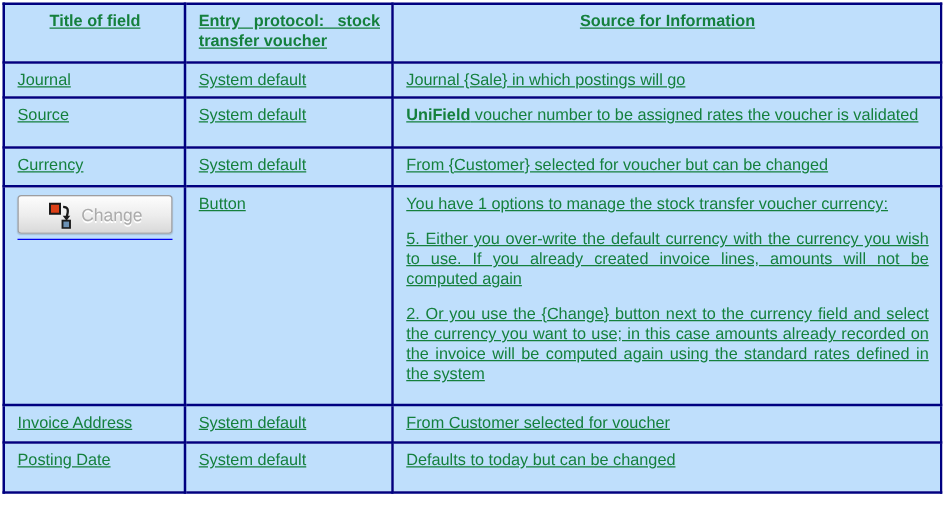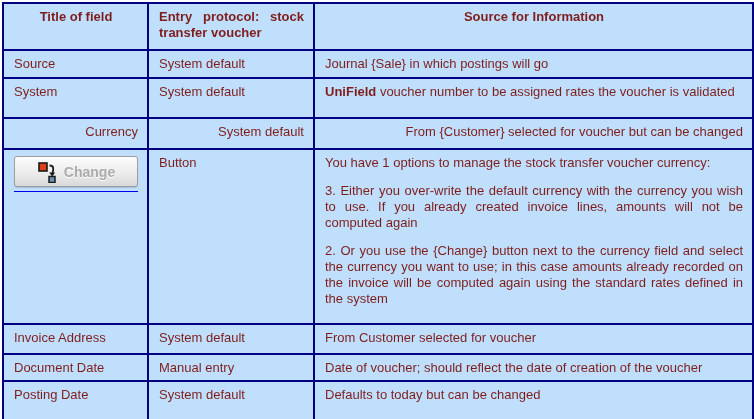--- a/index.html
+++ b/index.html
@@ -29,31 +29,32 @@
     font-size: 13px;
     line-height: 16px;
     color: #0000EE;
     overflow: hidden;
   }
   .col-title    { width: 145px; }
   .col-protocol { width: 166px; }
   .col-source   { width: 439px; }
 
   .lnk {
-    color: #7f1d1d;
+    color: #15803d;
+    text-decoration: underline;
   }
   th .lnk { font-weight: bold; }
   .bold { font-weight: bold; }
   .justify { text-align: justify; }
 
   
   tr.r-header td, tr.r-header th { height: 36px; }
   tr.r-journal  td { height: 17px; }
   tr.r-number   td { height: 29px; }
-  tr.r-currency td { height: 20px; text-align: right; }
+  tr.r-currency td { height: 20px; }
   tr.r-change   td { height: 144px; }
   tr.r-customer td { height: 20px; }
   tr.r-invoice  td { height: 19px; margin-left: 28px; }
   tr.r-docdate  td { height: 15px; }
   tr.r-posting  td { height: 29px; }
 
   
   td.source-multi p {
     margin: 0 0 12px 0;
   }
@@ -76,21 +77,21 @@
     width: 100%;
     height: 31px;
     box-sizing: border-box;
     border: 1px solid #9e9ea0;
     border-radius: 3px;
     background: linear-gradient(#fdfdfd, #ececec 55%, #d9d9d9);
     box-shadow: 0 1px 1px rgba(0,0,0,0.15);
   }
   .change-btn .btn-label {
     font-size: 14px;
-    font-weight: bold;
+    font-weight: normal;
     color: #ababab;
     text-shadow: 0 1px 0 #ffffff;
     text-decoration: none;
   }
   .icon-swap { display: block; }
 </style>
 </head>
 <body>
 
 <div class="page">
@@ -109,33 +110,33 @@
       <th class="justify">
         <span class="lnk">Entry protocol: stock transfer voucher</span>
       </th>
       <th>
         <span class="lnk">Source for Information</span>
       </th>
     </tr>
 
     <tr class="r-journal">
       <td>
+        <span class="lnk">Journal</span>
+      </td>
+      <td>
+        <span class="lnk">System default</span>
+      </td>
+      <td>
+        <span class="lnk">Journal {Sale} in which postings will go</span>
+      </td>
+    </tr>
+
+    <tr class="r-number">
+      <td>
         <span class="lnk">Source</span>
-      </td>
-      <td>
-        <span class="lnk">System default</span>
-      </td>
-      <td>
-        <span class="lnk">Journal {Sale} in which postings will go</span>
-      </td>
-    </tr>
-
-    <tr class="r-number">
-      <td>
-        <span class="lnk">System</span>
       </td>
       <td>
         <span class="lnk">System default</span>
       </td>
       <td class="justify">
         <span class="lnk bold">UniField</span><span class="lnk"> voucher number to be assigned rates the voucher is validated</span>
       </td>
     </tr>
 
     <tr class="r-currency">
@@ -162,49 +163,38 @@
             </svg>
             <span class="btn-label">Change</span>
           </span>
         </a>
       </td>
       <td>
         <span class="lnk">Button</span>
       </td>
       <td class="source-multi">
         <p><span class="lnk">You have 1 options to manage the stock transfer voucher currency:</span></p>
-        <p class="justify"><span class="lnk">3. Either you over-write the default currency with the currency you wish to use. If you already created invoice lines, amounts will not be computed again</span></p>
+        <p class="justify"><span class="lnk">5. Either you over-write the default currency with the currency you wish to use. If you already created invoice lines, amounts will not be computed again</span></p>
         <p class="justify"><span class="lnk">2. Or you use the {Change} button next to the currency field and select the currency you want to use; in this case amounts already recorded on the invoice will be computed again using the standard rates defined in the system</span></p>
       </td>
     </tr>
 
 
     <tr class="r-invoice">
       <td>
         <span class="lnk">Invoice Address</span>
       </td>
       <td>
         <span class="lnk">System default</span>
       </td>
       <td>
         <span class="lnk">From Customer selected for voucher</span>
       </td>
     </tr>
 
-    <tr class="r-docdate">
-      <td>
-        <span class="lnk">Document Date</span>
-      </td>
-      <td>
-        <span class="lnk">Manual entry</span>
-      </td>
-      <td>
-        <span class="lnk">Date of voucher; should reflect the date of creation of the voucher</span>
-      </td>
-    </tr>
 
     <tr class="r-posting">
       <td>
         <span class="lnk">Posting Date</span>
       </td>
       <td>
         <span class="lnk">System default</span>
       </td>
       <td>
         <span class="lnk">Defaults to today but can be changed</span>

